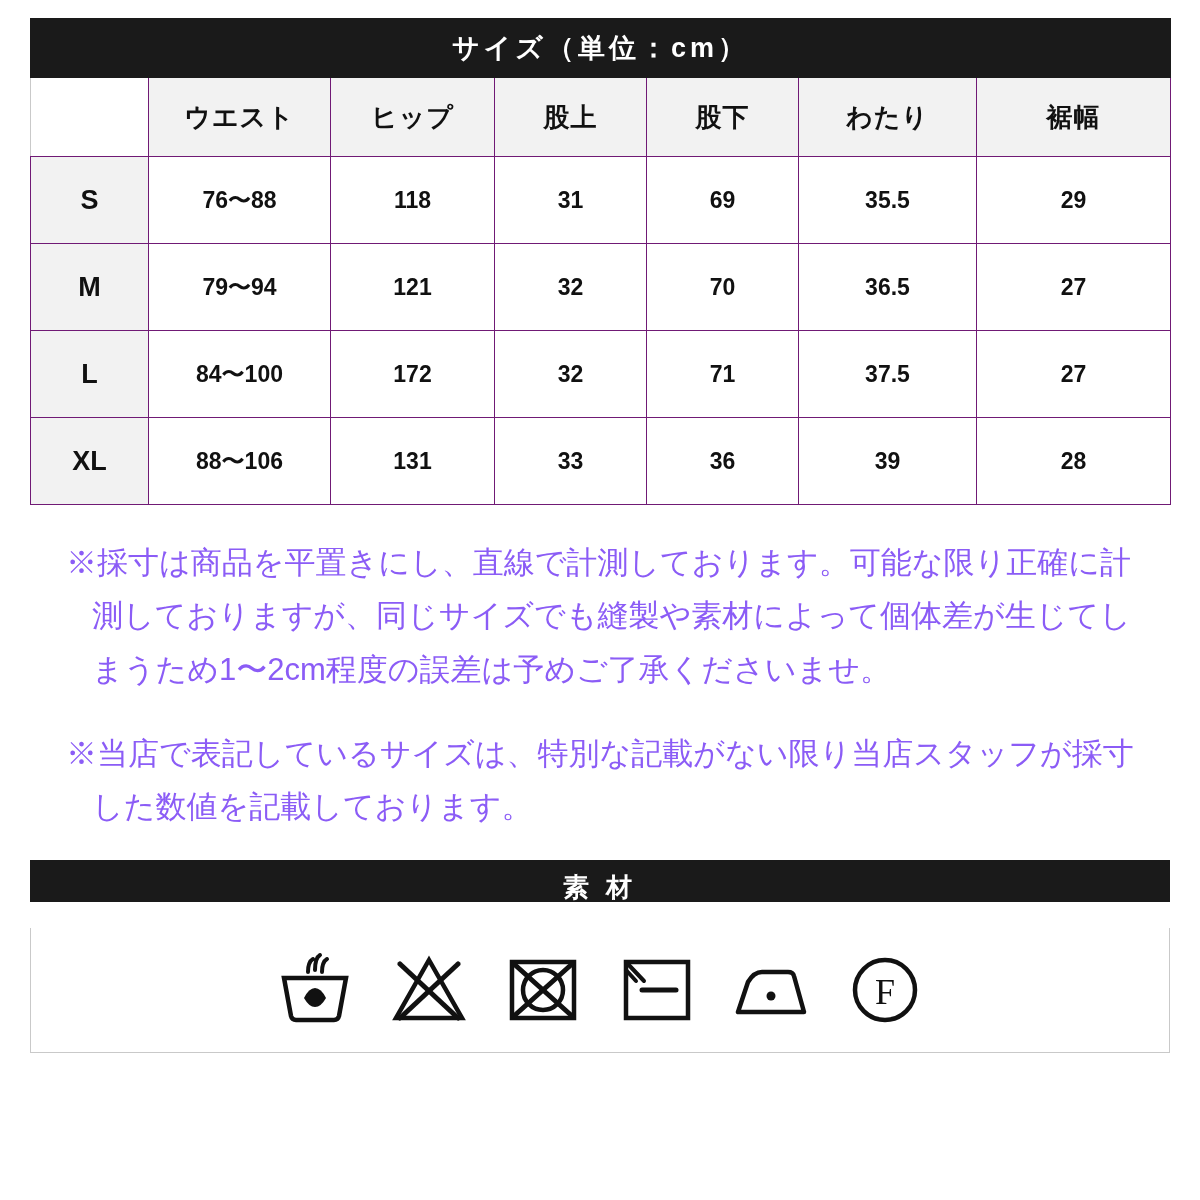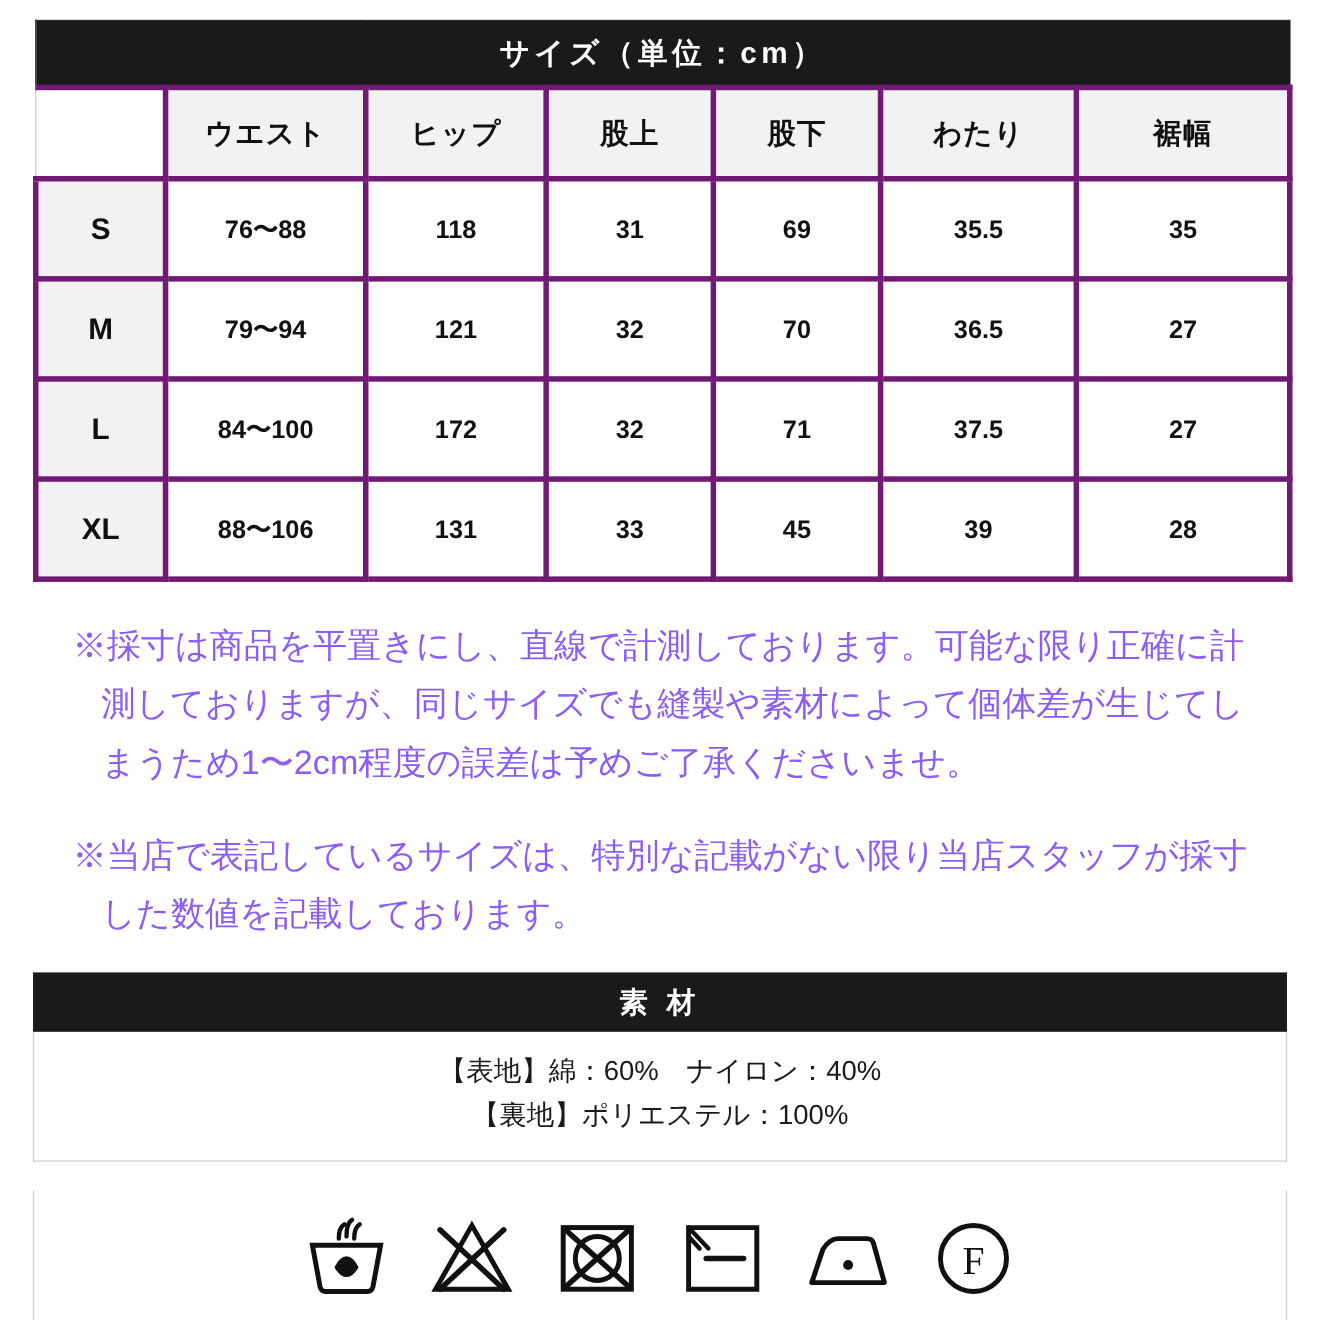--- a/index.html
+++ b/index.html
@@ -23,21 +23,21 @@
   }
 
   
   .size-table {
     width: 1140px;
     border-collapse: collapse;
     table-layout: fixed;
     margin-top: 18px;
   }
   .size-table td, .size-table th {
-    border: 5px solid #701a75;
+    border: 1px solid #701a75;
     text-align: center;
     vertical-align: middle;
     font-weight: bold;
   }
   .size-title {
     background: #1a1a1a;
     color: #ffffff;
     font-size: 27px;
     letter-spacing: 4px;
     height: 56px;
@@ -91,21 +91,21 @@
     margin-top: 26px;
     width: 1140px;
   }
   .section-bar {
     background: #1a1a1a;
     color: #ffffff;
     font-size: 26px;
     font-weight: bold;
     letter-spacing: 5px;
     text-align: center;
-    height: 54px;
+    height: 42px;
     line-height: 54px;
   }
   .section-body {
     border: 1px solid #c9c9c9;
     border-top: none;
     text-align: center;
     padding: 16px 0 20px;
   }
   .material-line {
     font-size: 25px;
@@ -164,21 +164,21 @@
       </tr>
     </thead>
     <tbody>
       <tr>
         <td class="rowlabel">S</td>
         <td>76〜88</td>
         <td>118</td>
         <td>31</td>
         <td>69</td>
         <td>35.5</td>
-        <td>35</td>
+        <td>29</td>
       </tr>
       <tr>
         <td class="rowlabel">M</td>
         <td>79〜94</td>
         <td>121</td>
         <td>32</td>
         <td>70</td>
         <td>36.5</td>
         <td>27</td>
       </tr>
@@ -189,38 +189,34 @@
         <td>32</td>
         <td>71</td>
         <td>37.5</td>
         <td>27</td>
       </tr>
       <tr>
         <td class="rowlabel">XL</td>
         <td>88〜106</td>
         <td>131</td>
         <td>33</td>
-        <td>45</td>
+        <td>36</td>
         <td>39</td>
         <td>28</td>
       </tr>
     </tbody>
   </table>
 
   <div class="notes">
     <p class="note">※採寸は商品を平置きにし、直線で計測しております。可能な限り正確に計測しておりますが、同じサイズでも縫製や素材によって個体差が生じてしまうため1〜2cm程度の誤差は予めご了承くださいませ。</p>
     <p class="note">※当店で表記しているサイズは、特別な記載がない限り当店スタッフが採寸した数値を記載しております。</p>
   </div>
 
   <div class="section">
     <div class="section-bar">素 材</div>
-    <div class="section-body">
-      <div class="material-line">【表地】綿：60%　ナイロン：40%</div>
-      <div class="material-line">【裏地】ポリエステル：100%</div>
-    </div>
   </div>
 
   <div class="section">
     <div class="care-body">
       <div class="care-row">
 
         <div class="care-icon">
           <svg width="78" height="78" viewBox="0 0 78 78">
             <path d="M8 28 L70 28 L63 66 Q62 70 58 70 L20 70 Q16 70 15 66 Z" fill="none" stroke="#111" stroke-width="4.5"></path>
             <path d="M32 22 q0 -10 5 -13 M39 20 q0 -12 5 -15 M46 22 q0 -10 5 -13" fill="none" stroke="#111" stroke-width="4" stroke-linecap="round"></path>

